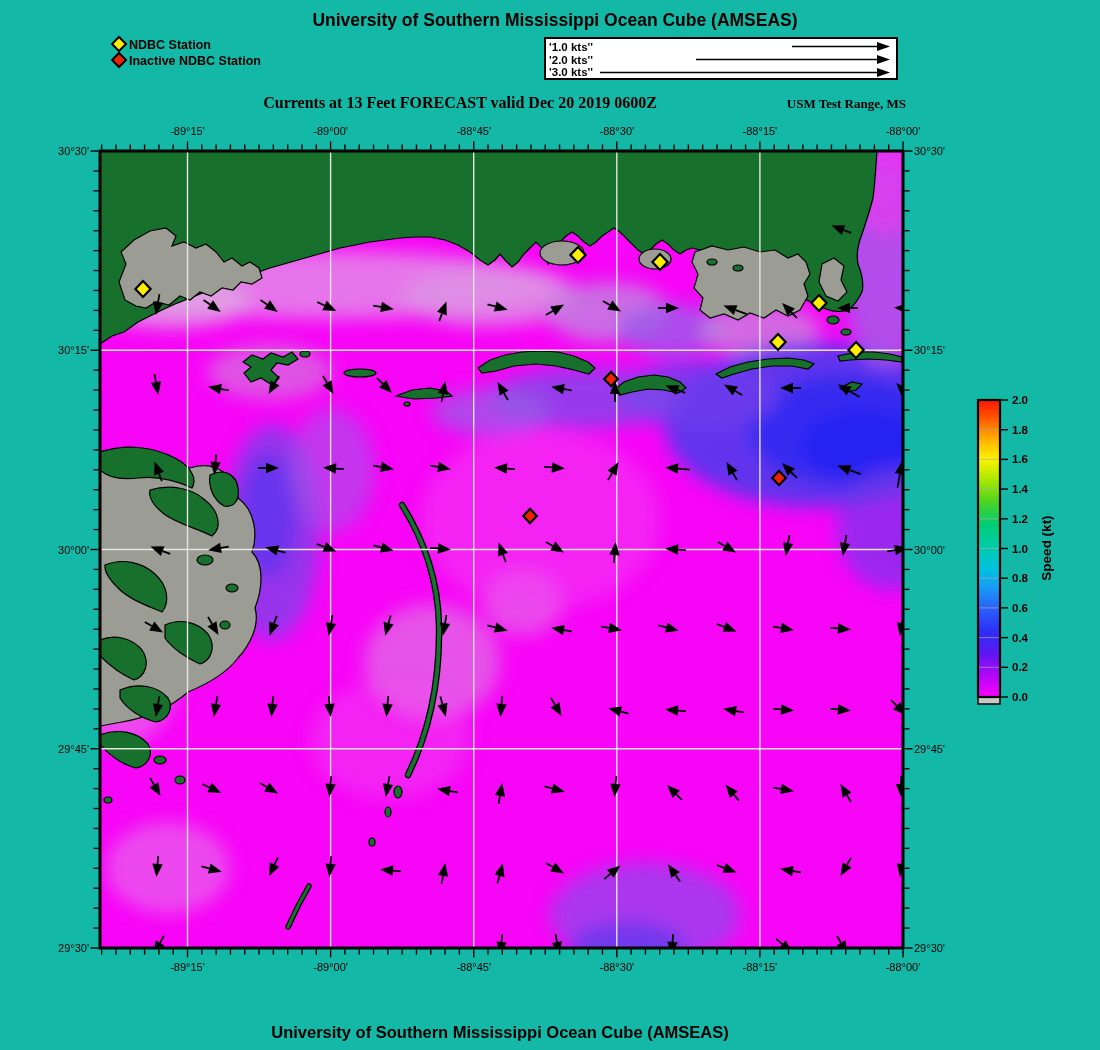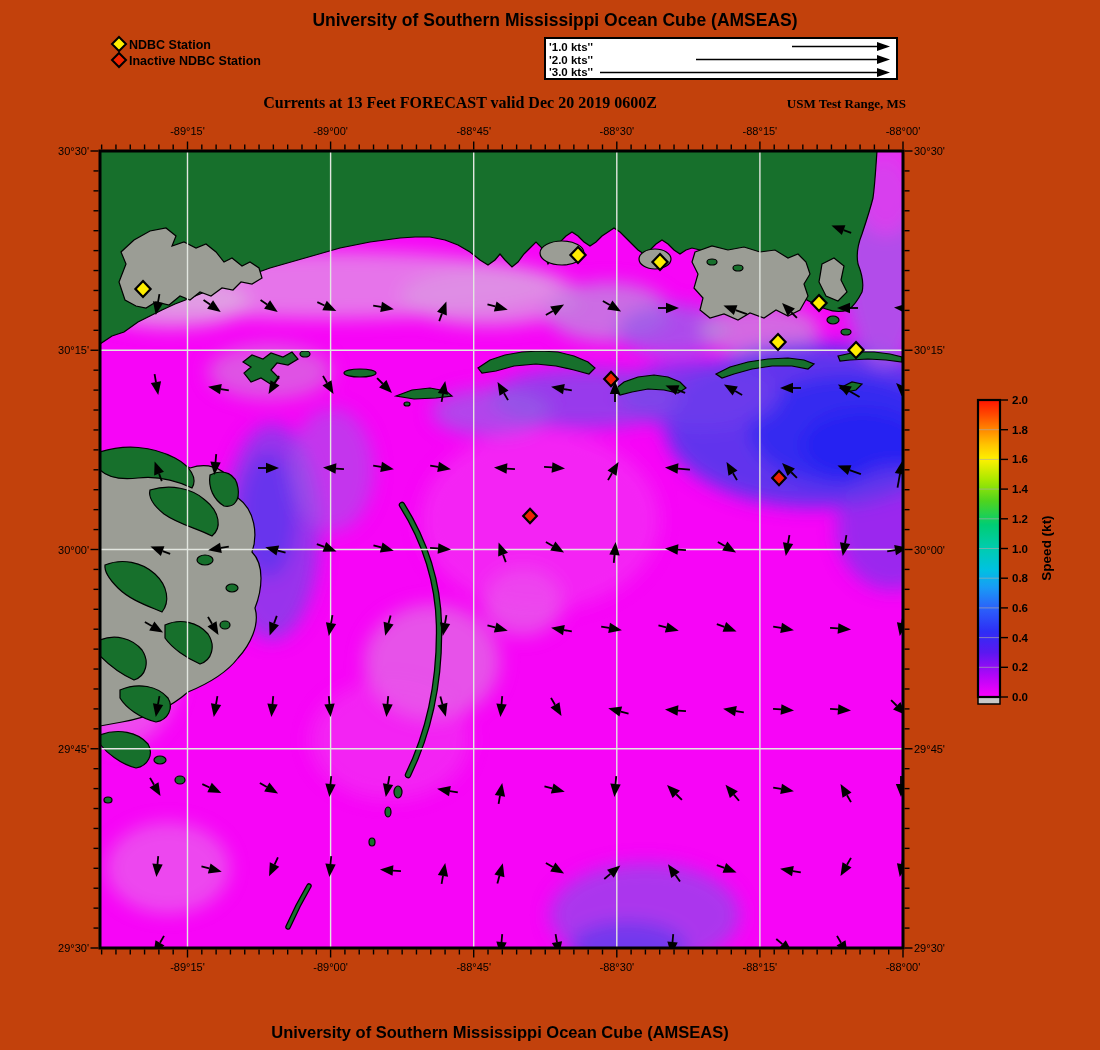--- a/index.html
+++ b/index.html
@@ -1,16 +1,16 @@
 <!DOCTYPE html>
 <html><head>
 <meta charset="utf-8">
 <style>
   html,body{margin:0;padding:0;background:#ffffff;}
-  #stage{position:relative;width:1100px;height:1050px;background:#c2410c;overflow:hidden;text-decoration:underline;}
+  #stage{position:relative;width:1100px;height:1050px;background:#14b8a6;overflow:hidden;text-decoration:underline;}
   svg{position:absolute;left:0;top:0;}
   .t-sans{font-family:"Liberation Sans","DejaVu Sans",sans-serif;}
   .t-serif{font-family:"Liberation Serif","DejaVu Serif",serif;}
   text{fill:#000;}
 </style>
 </head>
 <body>
 
 <div id="stage">
 <svg id="plot" width="1100" height="1050" viewBox="0 0 1100 1050">

